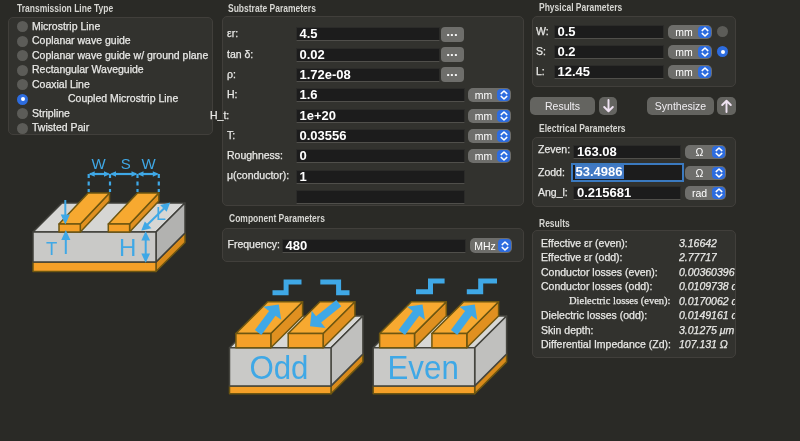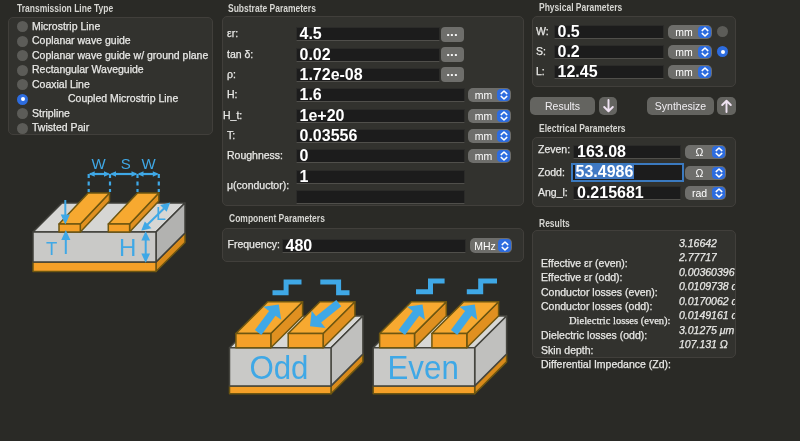--- a/index.html
+++ b/index.html
@@ -1,30 +1,30 @@
 <!DOCTYPE html>
 <html><head>
 <meta charset="utf-8">
 <style>
 * { margin:0; padding:0; box-sizing:border-box; }
 html,body { width:800px; height:441px; overflow:hidden; }
 body { background:#2a2a26; font-family:"Liberation Sans", sans-serif; position:relative; }
 .grouplabel { position:absolute; font-size:10px; font-weight:bold; color:#d6d6d2; transform:scaleX(0.85); transform-origin:left top; white-space:nowrap; }
 .groupbox { position:absolute; background:#32322e; border:1px solid #413f3b; border-radius:5px; }
 .lbl { position:absolute; font-size:10.5px; color:#e8e8e6; white-space:nowrap; -webkit-text-stroke:0.25px #e8e8e6; }
-.field { position:absolute; background:#1c1c1c; border:1px solid #2b2b29; border-bottom-color:#504f4b; color:#fff; font-size:16px; font-weight:bold; line-height:11px; padding:0 0 1px 3px; display:flex; align-items:center; white-space:nowrap; }
+.field { position:absolute; background:#1c1c1c; border:1px solid #2b2b29; border-bottom-color:#504f4b; color:#fff; font-size:13px; font-weight:bold; line-height:11px; padding:0 0 1px 3px; display:flex; align-items:center; white-space:nowrap; }
 .dots { position:absolute; background:#6e6e6b; border-radius:4px; color:#fff; display:flex; align-items:center; justify-content:center; font-size:8px; letter-spacing:1px; }
 .popup { position:absolute; background:#6e6e6b; border-radius:5px; color:#fff; font-size:10.5px; display:flex; align-items:center; }
 .popup .txt { flex:1; text-align:center; padding-right:12px; }
 .popup .step { position:absolute; right:1px; top:1px; bottom:1px; width:13px; background:#2d6cdf; border-radius:4px; display:flex; flex-direction:column; align-items:center; justify-content:center; }
 .radio { position:absolute; width:11px; height:11px; border-radius:50%; background:#5c5c58; }
 .radio.sel { background:#2d6cdf; }
 .radio.sel::after { content:""; position:absolute; left:3.5px; top:3.5px; width:4px; height:4px; border-radius:50%; background:#fff; }
 .btn { position:absolute; background:#646460; border-radius:5px; color:#f0eef2; font-size:10.5px; display:flex; align-items:center; justify-content:center; }
-.rlabel { position:absolute; font-size:10.5px; color:#e8e8e6; white-space:nowrap;margin-top:20px; -webkit-text-stroke:0.25px #e8e8e6; }
+.rlabel { position:absolute; font-size:10.5px; color:#e8e8e6; white-space:nowrap; -webkit-text-stroke:0.25px #e8e8e6; }
 .rval { position:absolute; font-size:10.5px; color:#e8e8e6; white-space:nowrap;font-style:italic; -webkit-text-stroke:0.25px #e8e8e6; }
 svg { position:absolute; overflow:visible; }
 </style>
 </head>
 <body>
 
 <div class="grouplabel" style="left:17px; top:2.5px;">Transmission Line Type</div>
 <div class="groupbox" style="left:8px; top:17px; width:205px; height:118px;"></div>
 <div id="radios">
     <div class="radio" style="left:17px; top:21.0px;"></div>
@@ -61,21 +61,21 @@
     <div class="field" style="left:295.5px; top:88.3px; width:169px; height:14px;">1.6</div>
     <div class="popup" style="left:468px; top:88.3px; width:43px; height:14px;">
       <span class="txt">mm</span>
       <span class="step">
         <svg width="8" height="10" viewBox="0 0 8 10">
           <path d="M1.2 3.6 L4 1 L6.8 3.6" fill="none" stroke="#fff" stroke-width="1.5" stroke-linecap="round" stroke-linejoin="round"></path>
           <path d="M1.2 6.4 L4 9 L6.8 6.4" fill="none" stroke="#fff" stroke-width="1.5" stroke-linecap="round" stroke-linejoin="round"></path>
         </svg>
       </span>
     </div>
-    <div class="lbl" style="left:223px; top:108.6px;">H_t:</div>
+    <div class="lbl" style="left:210px; top:108.6px;">H_t:</div>
     <div class="field" style="left:295.5px; top:108.6px; width:169px; height:14px;">1e+20</div>
     <div class="popup" style="left:468px; top:108.6px; width:43px; height:14px;">
       <span class="txt">mm</span>
       <span class="step">
         <svg width="8" height="10" viewBox="0 0 8 10">
           <path d="M1.2 3.6 L4 1 L6.8 3.6" fill="none" stroke="#fff" stroke-width="1.5" stroke-linecap="round" stroke-linejoin="round"></path>
           <path d="M1.2 6.4 L4 9 L6.8 6.4" fill="none" stroke="#fff" stroke-width="1.5" stroke-linecap="round" stroke-linejoin="round"></path>
         </svg>
       </span>
     </div>
@@ -94,21 +94,21 @@
     <div class="field" style="left:295.5px; top:149.3px; width:169px; height:14px;">0</div>
     <div class="popup" style="left:468px; top:149.3px; width:43px; height:14px;">
       <span class="txt">mm</span>
       <span class="step">
         <svg width="8" height="10" viewBox="0 0 8 10">
           <path d="M1.2 3.6 L4 1 L6.8 3.6" fill="none" stroke="#fff" stroke-width="1.5" stroke-linecap="round" stroke-linejoin="round"></path>
           <path d="M1.2 6.4 L4 9 L6.8 6.4" fill="none" stroke="#fff" stroke-width="1.5" stroke-linecap="round" stroke-linejoin="round"></path>
         </svg>
       </span>
     </div>
-    <div class="lbl" style="left:227px; top:179px;">μ(conductor):</div>
+    <div class="lbl" style="left:227px; top:169px;">μ(conductor):</div>
     <div class="field" style="left:295.5px; top:169.7px; width:169px; height:14px;">1</div>
     <div class="field" style="left:295.5px; top:190.0px; width:169px; height:14px;"></div>
   </div>
 
 <div class="grouplabel" style="left:229px; top:212.5px;">Component Parameters</div>
 <div class="groupbox" style="left:222px; top:228px; width:302px; height:34px;"></div>
 <div class="lbl" style="left:227.5px; top:238px;">Frequency:</div>
 <div class="field" style="left:281.5px; top:238.5px; width:184.5px; height:14px;">480</div>
 <div class="popup" style="left:470px; top:238px; width:42px; height:15px;">
     <span class="txt">MHz</span>

